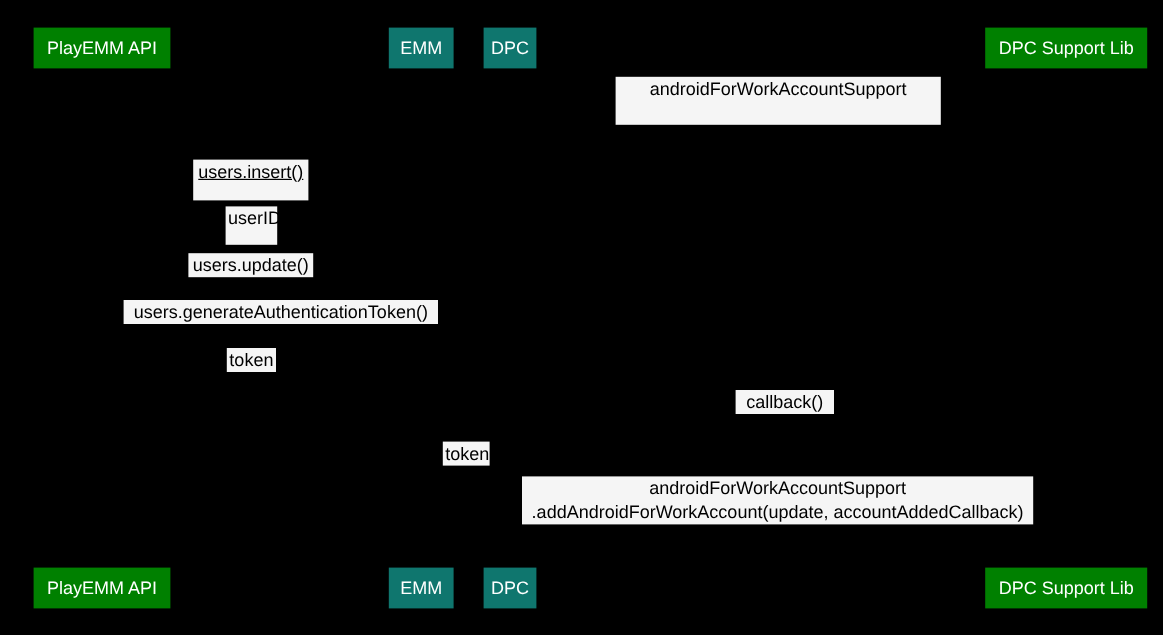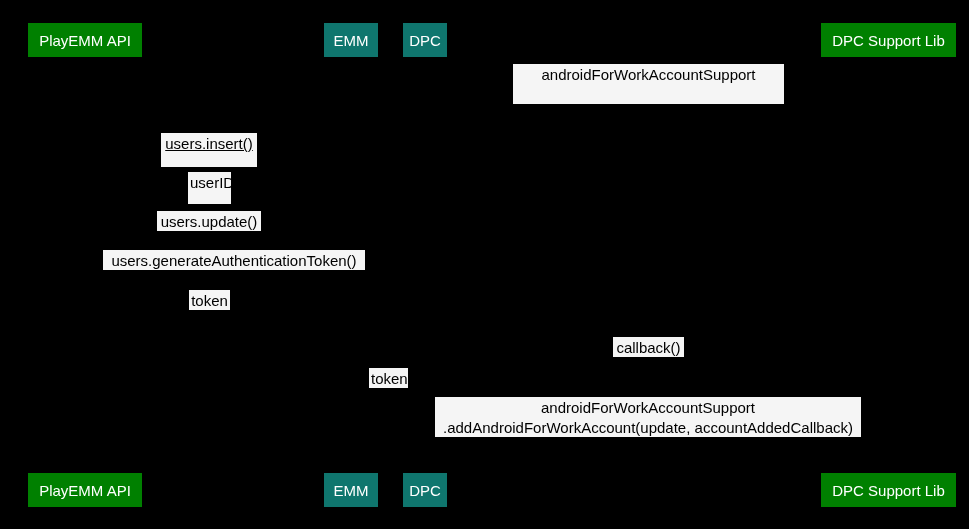--- a/index.html
+++ b/index.html
@@ -76,17 +76,17 @@
         <span>DPC Support Lib</span>
       </div>
     </div>
   <div id="messages">
       <div class="msg-label two-line" style="left: 513px; top: 64px; width: 271px; height: 40px;"><div>androidForWorkAccountSupport</div></div>
       <div class="msg-label" style="left: 161px; top: 133px; width: 96px; height: 34px; text-decoration: underline;"><div>users.insert()</div></div>
       <div class="msg-label" style="left: 188px; top: 172px; width: 43px; height: 32px;"><div>userID</div></div>
       <div class="msg-label" style="left: 157px; top: 211px; width: 104px; height: 20px;"><div>users.update()</div></div>
       <div class="msg-label" style="left: 78px; top: 250px; width: 262px; height: 20px; margin-left: 25px;"><div>users.generateAuthenticationToken()</div></div>
       <div class="msg-label" style="left: 189px; top: 290px; width: 41px; height: 20px;"><div>token</div></div>
-      <div class="msg-label" style="left: 613px; top: 337px; width: 71px; height: 20px;"><div>callback()</div></div>
+      <div class="msg-label" style="left: 613px; top: 325px; width: 82px; height: 20px;"><div>callback()</div></div>
       <div class="msg-label" style="left: 369px; top: 368px; width: 39px; height: 20px;"><div>token</div></div>
       <div class="msg-label two-line" style="left: 435px; top: 397px; width: 426px; height: 40px;"><div>androidForWorkAccountSupport</div><div>.addAndroidForWorkAccount(update, accountAddedCallback)</div></div>
     </div>
 </div>
 
 </body></html>

